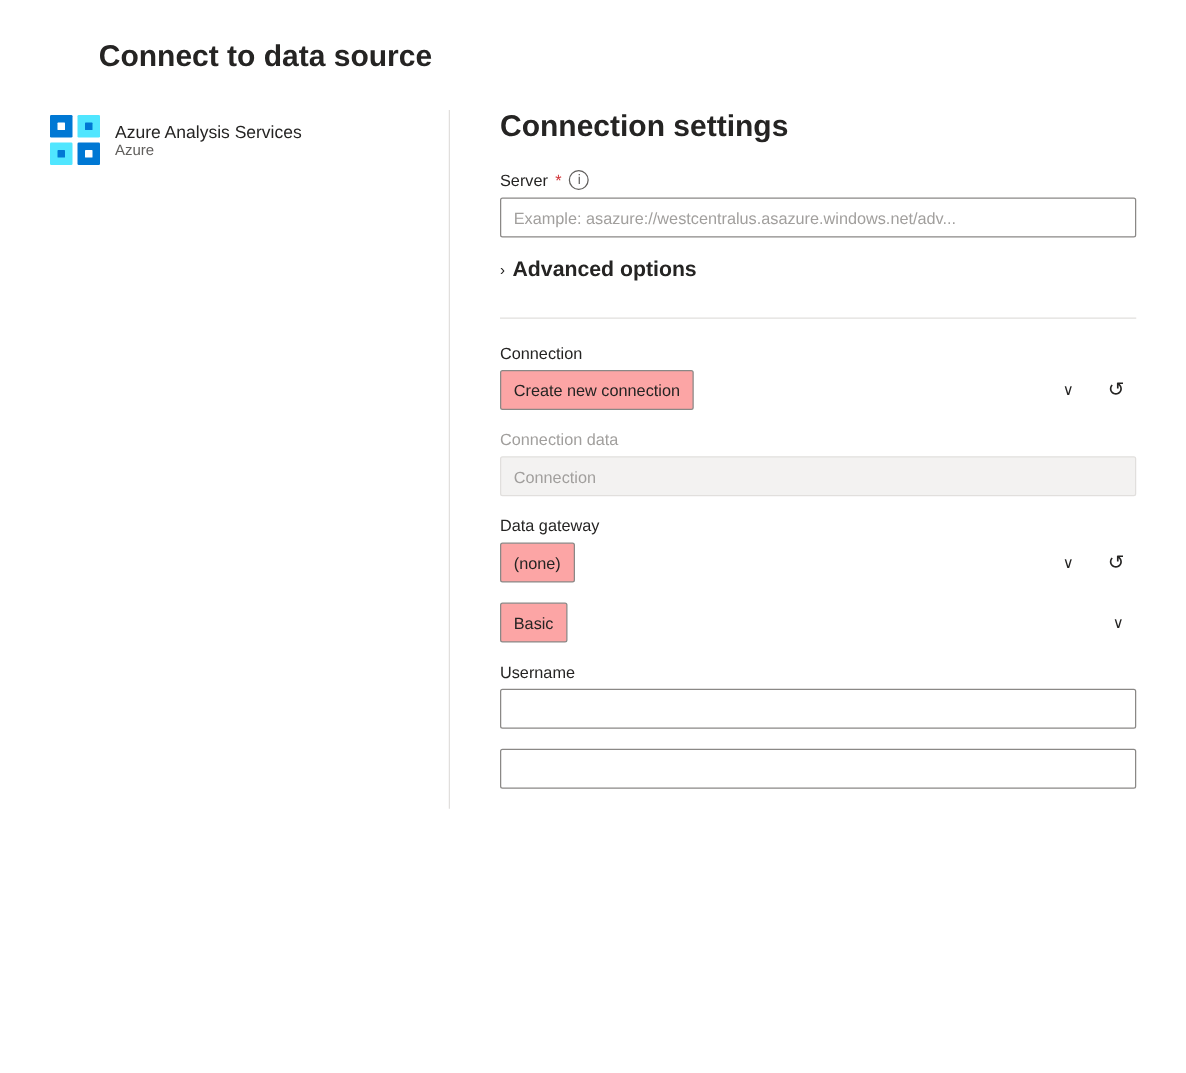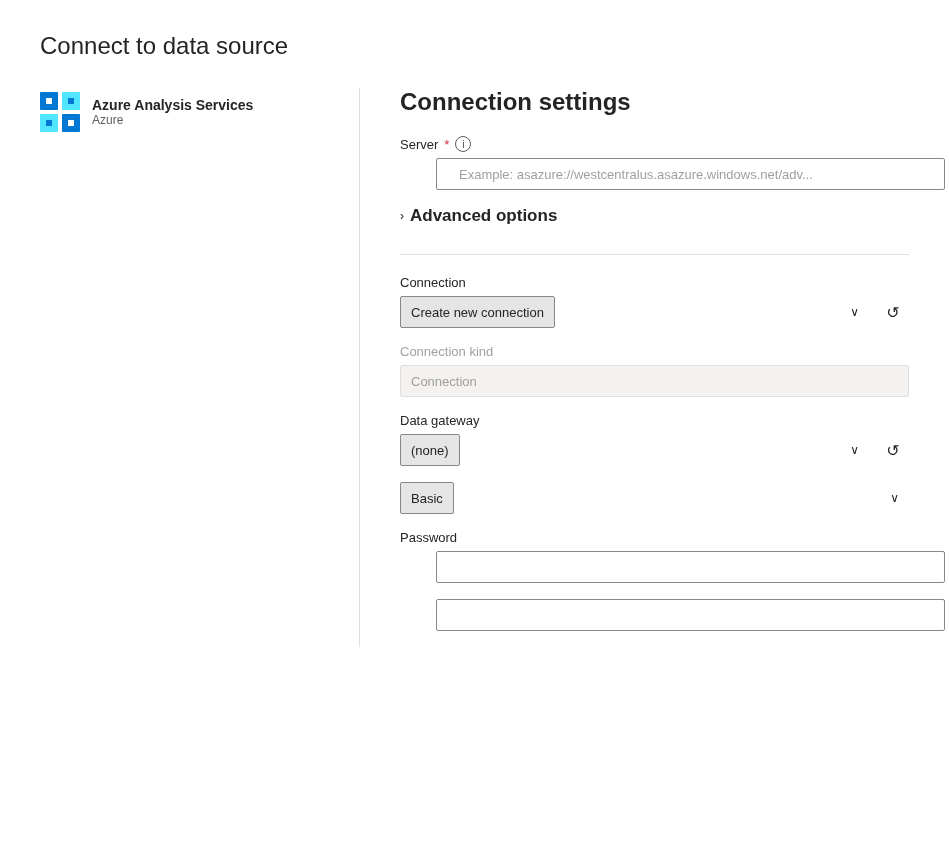--- a/index.html
+++ b/index.html
@@ -19,23 +19,24 @@
 
     .page-container {
       display: flex;
       flex-direction: column;
       padding: 32px 40px 40px 40px;
       max-width: 949px;
     }
 
     .page-title {
       font-size: 24px;
-      font-weight: 400;
+      font-weight: 700;
       color: #252423;
       margin-bottom: 28px;
+      margin-left: 39px;
     }
 
     .content-area {
       display: flex;
       gap: 0;
     }
 
     .left-panel {
       width: 320px;
       min-width: 320px;
@@ -51,21 +52,21 @@
       cursor: pointer;
     }
 
     .service-info {
       display: flex;
       flex-direction: column;
     }
 
     .service-name {
       font-size: 14px;
-      font-weight: 700;
+      font-weight: 400;
       color: #252423;
     }
 
     .service-category {
       font-size: 12px;
       color: #605e5c;
     }
 
     .right-panel {
       flex: 1;
@@ -111,26 +112,25 @@
       color: #605e5c;
       cursor: pointer;
       flex-shrink: 0;
     }
 
     .text-input {
       width: 100%;
       height: 32px;
       border: 1px solid #8a8886;
       border-radius: 2px;
-      padding: 0 22px;
+      padding: 0 10px;
       font-size: 13px;
       color: #404040;
       background: #ffffff;
       outline: none;
-      margin-left: 36px;
     }
 
     .text-input::placeholder {
       color: #a19f9d;
     }
 
     .advanced-options {
       display: flex;
       align-items: center;
       gap: 6px;
@@ -161,21 +161,21 @@
     }
 
     .dropdown-select {
       flex: 1;
       height: 32px;
       border: 1px solid #8a8886;
       border-radius: 2px;
       padding: 0 10px;
       font-size: 13px;
       color: #252423;
-      background: #e5e5e5;
+      background: #fca5a5;
       appearance: none;
       -webkit-appearance: none;
       outline: none;
       cursor: pointer;
       position: relative;
     }
 
     .dropdown-wrapper {
       flex: 1;
       position: relative;
@@ -305,21 +305,21 @@
               <span class="chevron-down">∨</span>
             </div>
             <button class="refresh-btn" title="Refresh">
               <span>↺</span>
             </button>
           </div>
         </div>
 
         <div class="field-group">
           <div class="field-label">
-            <span style="color: #a19f9d;">Connection kind</span>
+            <span style="color: #a19f9d;">Connection data</span>
           </div>
           <input type="text" class="connection-name-input" placeholder="Connection" style="">
         </div>
 
         <div class="field-group">
           <div class="field-label">
             <span>Data gateway</span>
           </div>
           <div class="dropdown-container">
             <div class="dropdown-wrapper">
@@ -338,21 +338,21 @@
           <div class="dropdown-wrapper">
             <select class="dropdown-select">
               <option>Basic</option>
             </select>
             <span class="chevron-down">∨</span>
           </div>
         </div>
 
         <div class="field-group">
           <div class="field-label">
-            <span>Password</span>
+            <span>Username</span>
           </div>
           <input type="text" class="text-input" placeholder="" style="">
         </div>
 
         <div class="field-group">
           <input type="password" class="text-input" placeholder="" style="">
         </div>
 
       </div>
 

